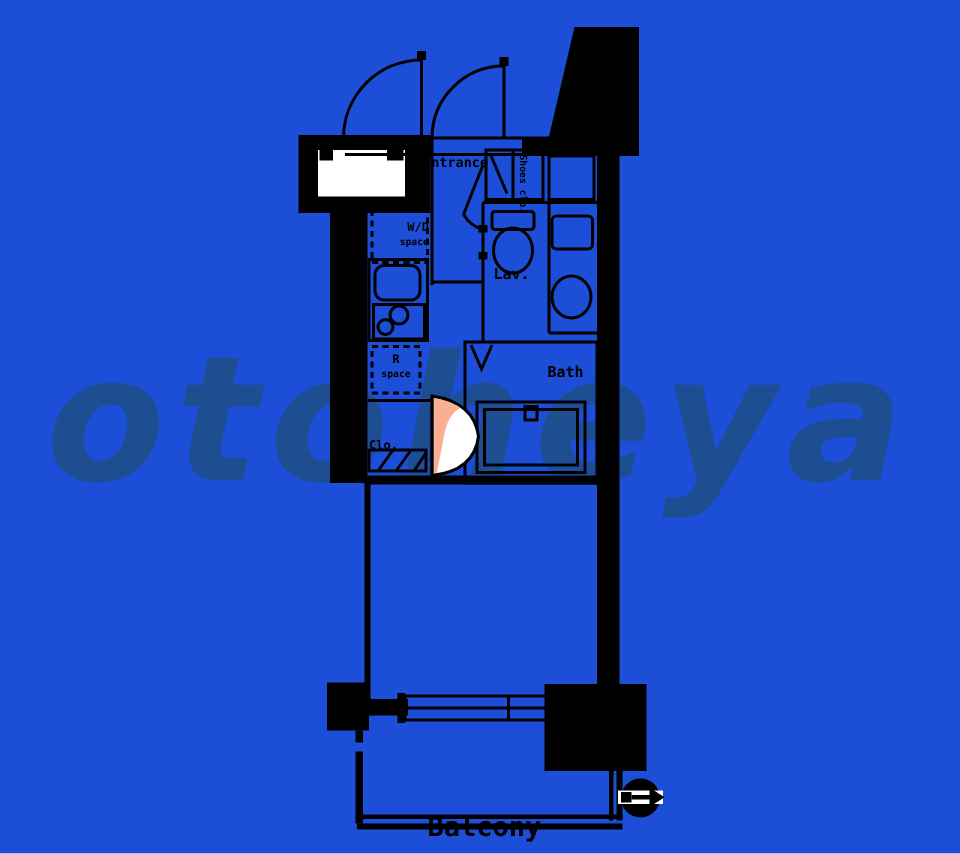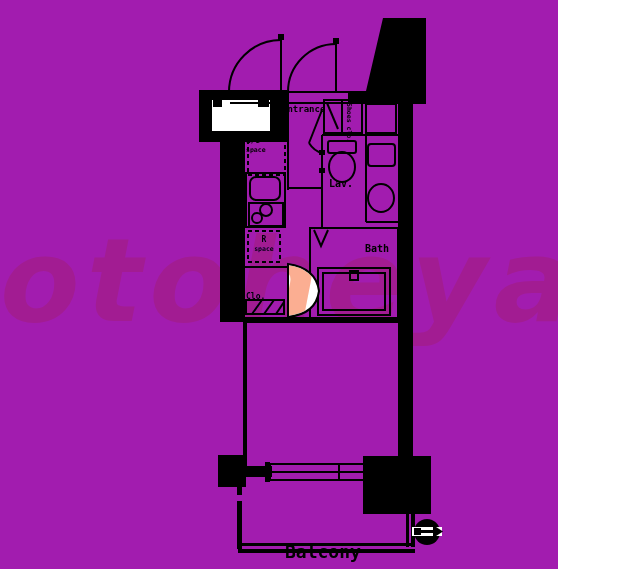--- a/index.html
+++ b/index.html
@@ -1,24 +1,24 @@
 <!DOCTYPE html>
 <html><head>
 <meta charset="utf-8">
 <style>
   html,body{margin:0;padding:0;background:#ffffff;}
-  #stage{position:relative;width:558px;height:569px;background:#a21caf;overflow:hidden;
+  #stage{position:relative;width:640px;height:569px;background:#1d4ed8;overflow:hidden;
          font-family:"DejaVu Sans Mono","Liberation Mono",monospace;}
   #plan-svg{position:absolute;left:0;top:0;}
   .lbl{position:absolute;color:#000;font-weight:bold;white-space:pre;line-height:1.2;}
   .lbl-entrance{left:282px;top:104px;font-size:9px;}
   .lbl-shoes{left:344px;top:103px;font-size:6.5px;writing-mode:vertical-rl;letter-spacing:0;}
   .lbl-lav{left:329px;top:178px;font-size:10px;}
   .lbl-bath{left:337px;top:243px;font-size:10px;margin-left:28px;}
-  .lbl-wd{left:246px;top:136px;width:40px;text-align:left;font-size:8px;line-height:9px;}
+  .lbl-wd{left:246px;top:147px;width:40px;text-align:right;font-size:8px;line-height:9px;}
   .lbl-wd .sub{font-size:6.5px;}
   .lbl-r{left:246px;top:235px;width:36px;text-align:center;font-size:8px;line-height:9px;}
   .lbl-r .sub{font-size:6.5px;}
   .lbl-clo{left:246px;top:272px;font-size:8px;margin-top:20px;}
   .lbl-bed{left:285px;top:357px;font-size:12px;line-height:16px;}
   .lbl-balcony{left:285px;top:541px;font-size:18px;}
   #watermark{position:absolute;left:0;right:0;top:213px;text-align:center;
              font-family:"DejaVu Sans","Liberation Sans",sans-serif;
              font-style:italic;font-weight:bold;font-size:116px;letter-spacing:7px;
              mix-blend-mode:darken;pointer-events:none;user-select:none;}

